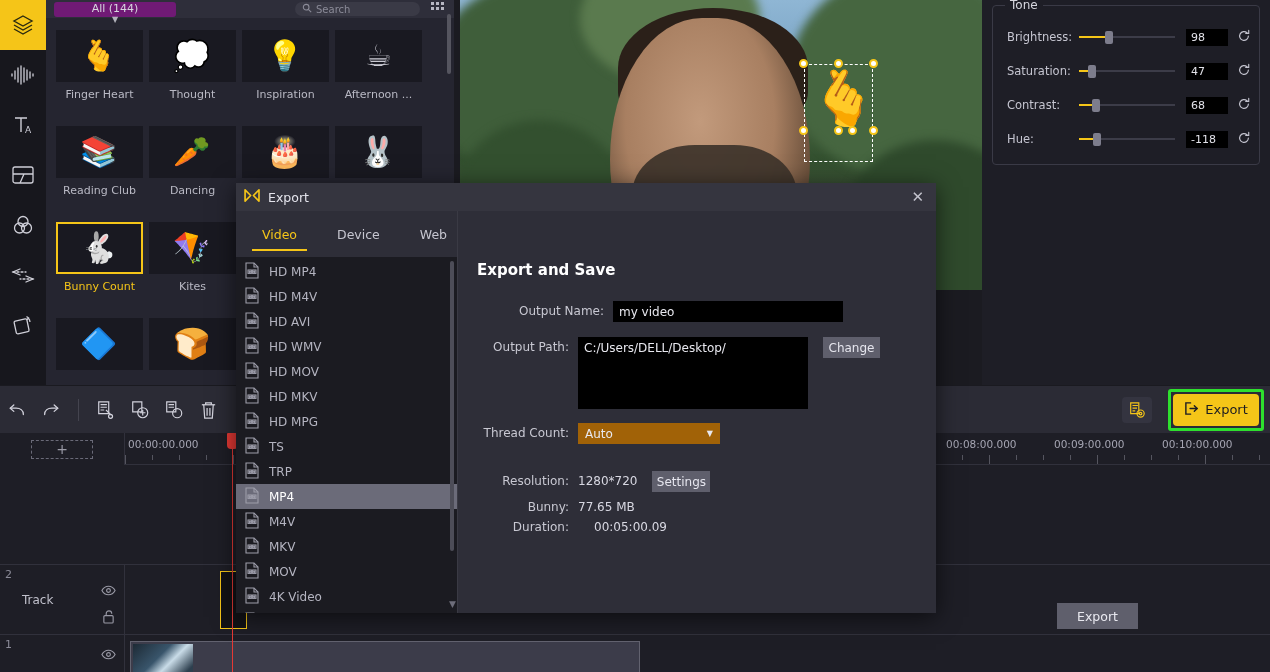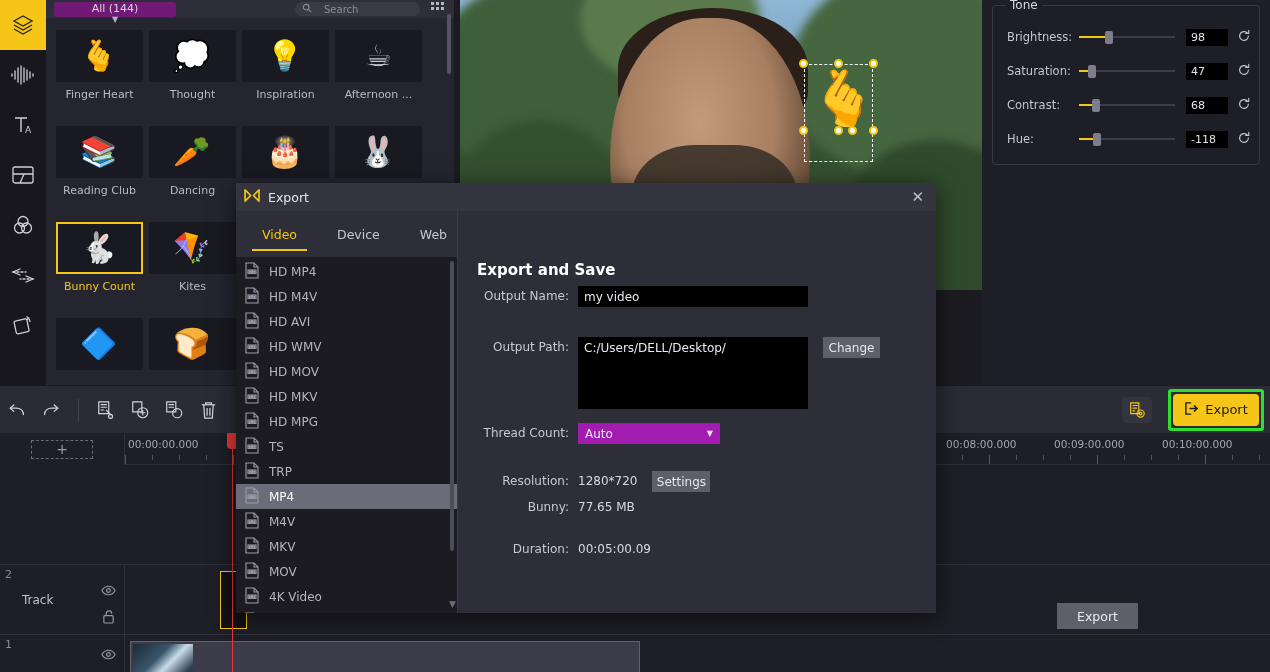--- a/index.html
+++ b/index.html
@@ -37,21 +37,21 @@
   }
   #cat-select {
     width: 122px; height: 15px; background: #701a75;
     border-radius: 3px; font-size: 11px; color: #d6d6de;
     display: flex; align-items: center; padding: 0 6px;
     justify-content: space-between; cursor: pointer; flex-direction: column;
   }
   #cat-select .chev { font-size: 8px; opacity: .8; }
   #search-box {
     width: 125px; height: 14px; background: #3a3a46; border-radius: 7px;
-    display: flex; align-items: center; gap: 12px; padding: 0 7px;
+    display: flex; align-items: center; gap: 4px; padding: 0 7px;
     margin-left: auto; color: #8b8b98; font-size: 10px; cursor: text;
   }
   #grid-toggle { width: 18px; display:flex; justify-content:center; cursor:pointer; }
   #lib-grid {
     position: relative; padding: 12px 10px 0 10px;
     display: grid; grid-template-columns: repeat(4, 87px);
     column-gap: 6px; row-gap: 0px; height: 367px; overflow: hidden;
   }
   .sticker { width: 87px; height: 96px; cursor: pointer; }
   .thumb {
@@ -284,21 +284,21 @@
     padding: 4px 6px; cursor: text;
   }
   #out-name { width: 230px; height: 21px; }
   #out-path { width: 230px; height: 72px; }
   #change-btn {
     width: 57px; height: 21px; background: #5f5f6c; color: #e6e6ee;
     font-size: 12px; display: flex; align-items: center; justify-content: center;
     margin-left: 15px; cursor: pointer;
   }
   #thread-select {
-    width: 142px; height: 21px; background: #a21caf; color: #e8e8ef;
+    width: 142px; height: 21px; background: #a16207; color: #e8e8ef;
     font-size: 12px; display: flex; align-items: center; padding: 0 7px;
     justify-content: space-between; cursor: pointer;
   }
   .ro-val { font-size: 12px; color: #d8d8e2; padding-top: 3px; }
   #settings-btn {
     width: 58px; height: 21px; background: #5f5f6c; color: #e6e6ee;
     font-size: 12px; display: flex; align-items: center; justify-content: center;
     margin-left: 15px; cursor: pointer;
   }
   #dlg-export-btn {
@@ -953,21 +953,21 @@
                 </svg></span>
             </div>
           </div>
         <div id="fmt-scroll"></div>
         <div id="fmt-scroll-down">▼</div>
       </div>
 
       <div id="form-pane">
         <div id="form-title">Export and Save</div>
 
-        <div class="form-row" style="top:75px;">
+        <div class="form-row" style="top:90px;padding-left:35px;">
           <div class="form-label">Output Name:</div>
           <div id="out-name" class="txt-input">my video</div>
         </div>
 
         <div class="form-row" style="top:126px;">
           <div class="form-label">Output Path:</div>
           <div id="out-path" class="txt-input">C:/Users/DELL/Desktop/</div>
           <div id="change-btn">Change</div>
         </div>
 
@@ -983,21 +983,21 @@
           <div class="form-label">Resolution:</div>
           <div class="ro-val">1280*720</div>
           <div id="settings-btn">Settings</div>
         </div>
 
         <div class="form-row" style="top:286px;">
           <div class="form-label">Bunny:</div>
           <div class="ro-val">77.65 MB</div>
         </div>
 
-        <div class="form-row" style="top:328px;">
+        <div class="form-row" style="top:306px;gap:16px;">
           <div class="form-label">Duration:</div>
           <div class="ro-val">00:05:00.09</div>
         </div>
 
         <div id="dlg-export-btn">Export</div>
       </div>
     </div>
   </div>
 </div>
 

